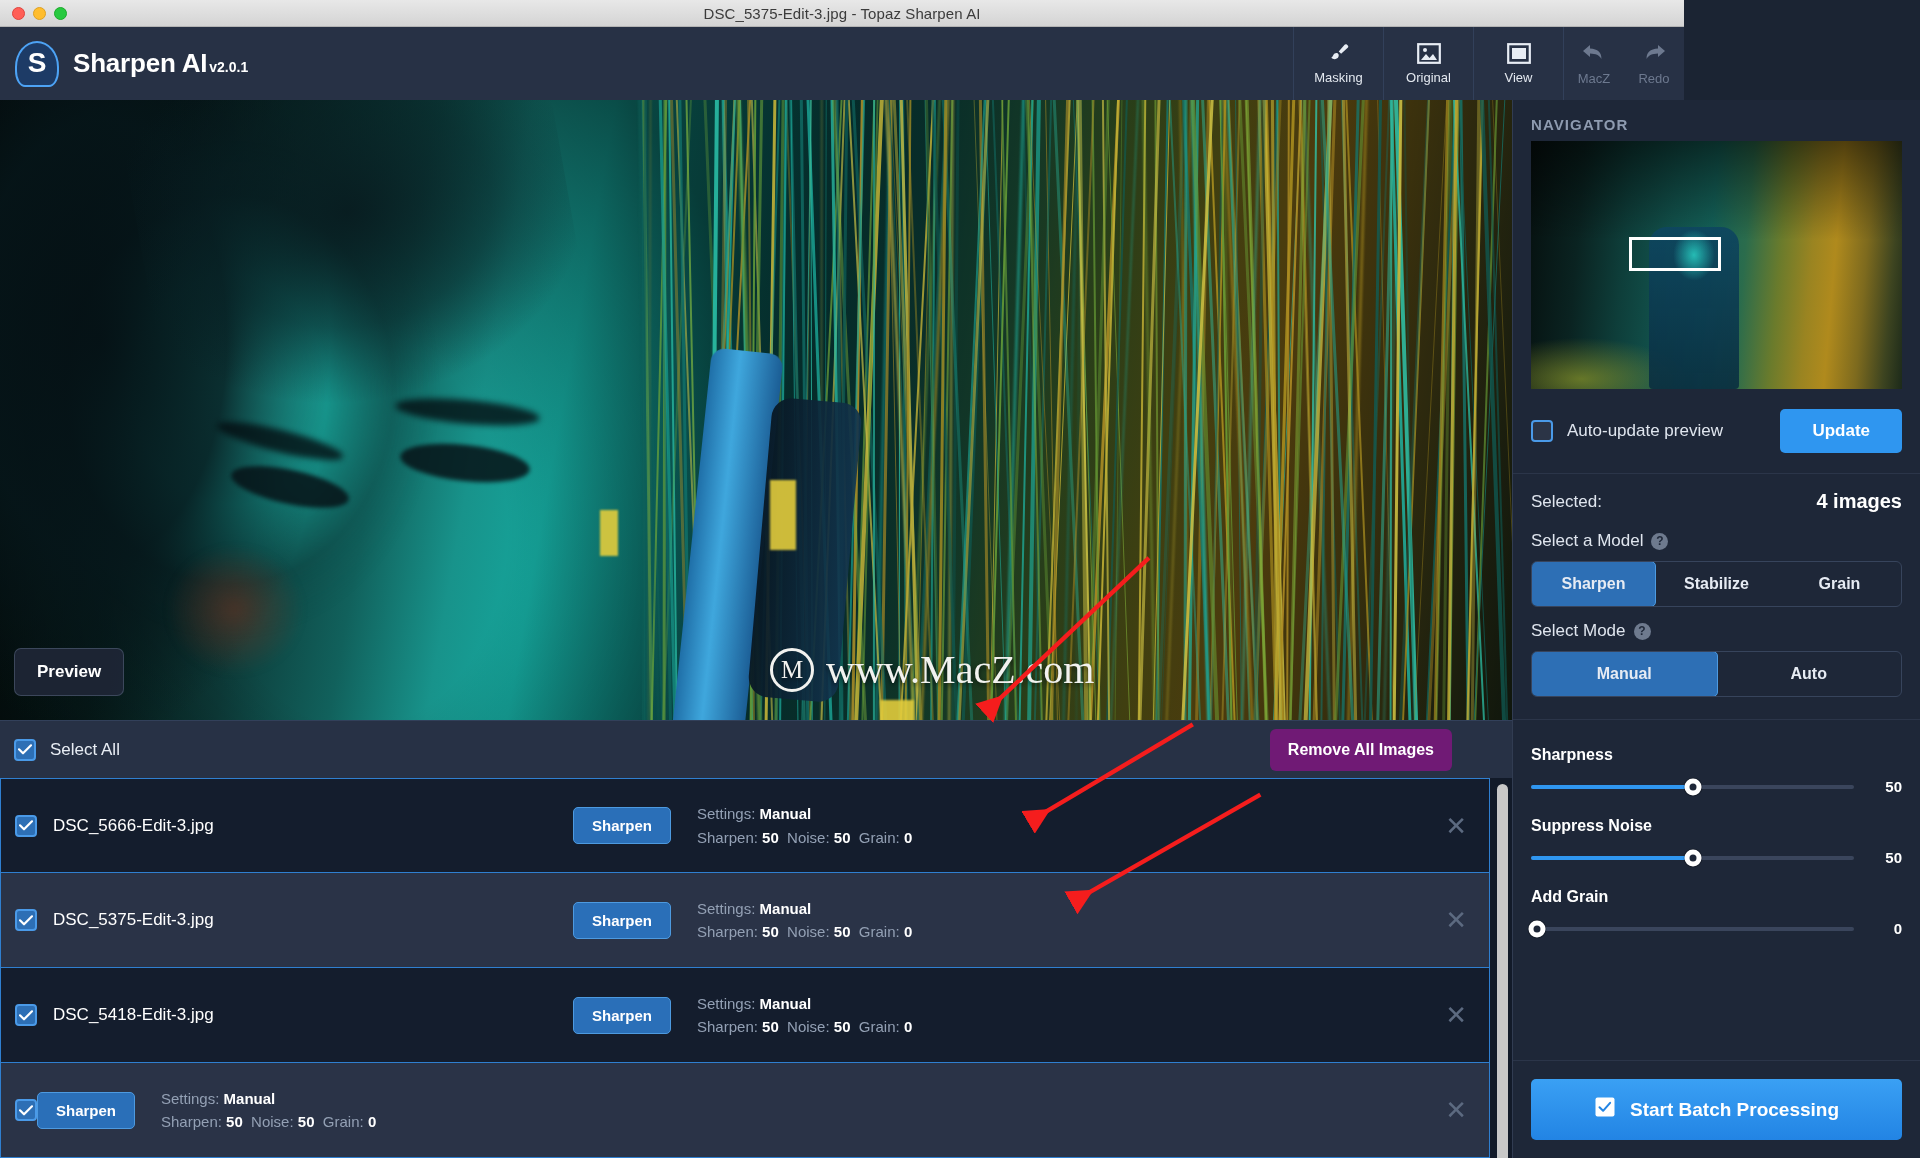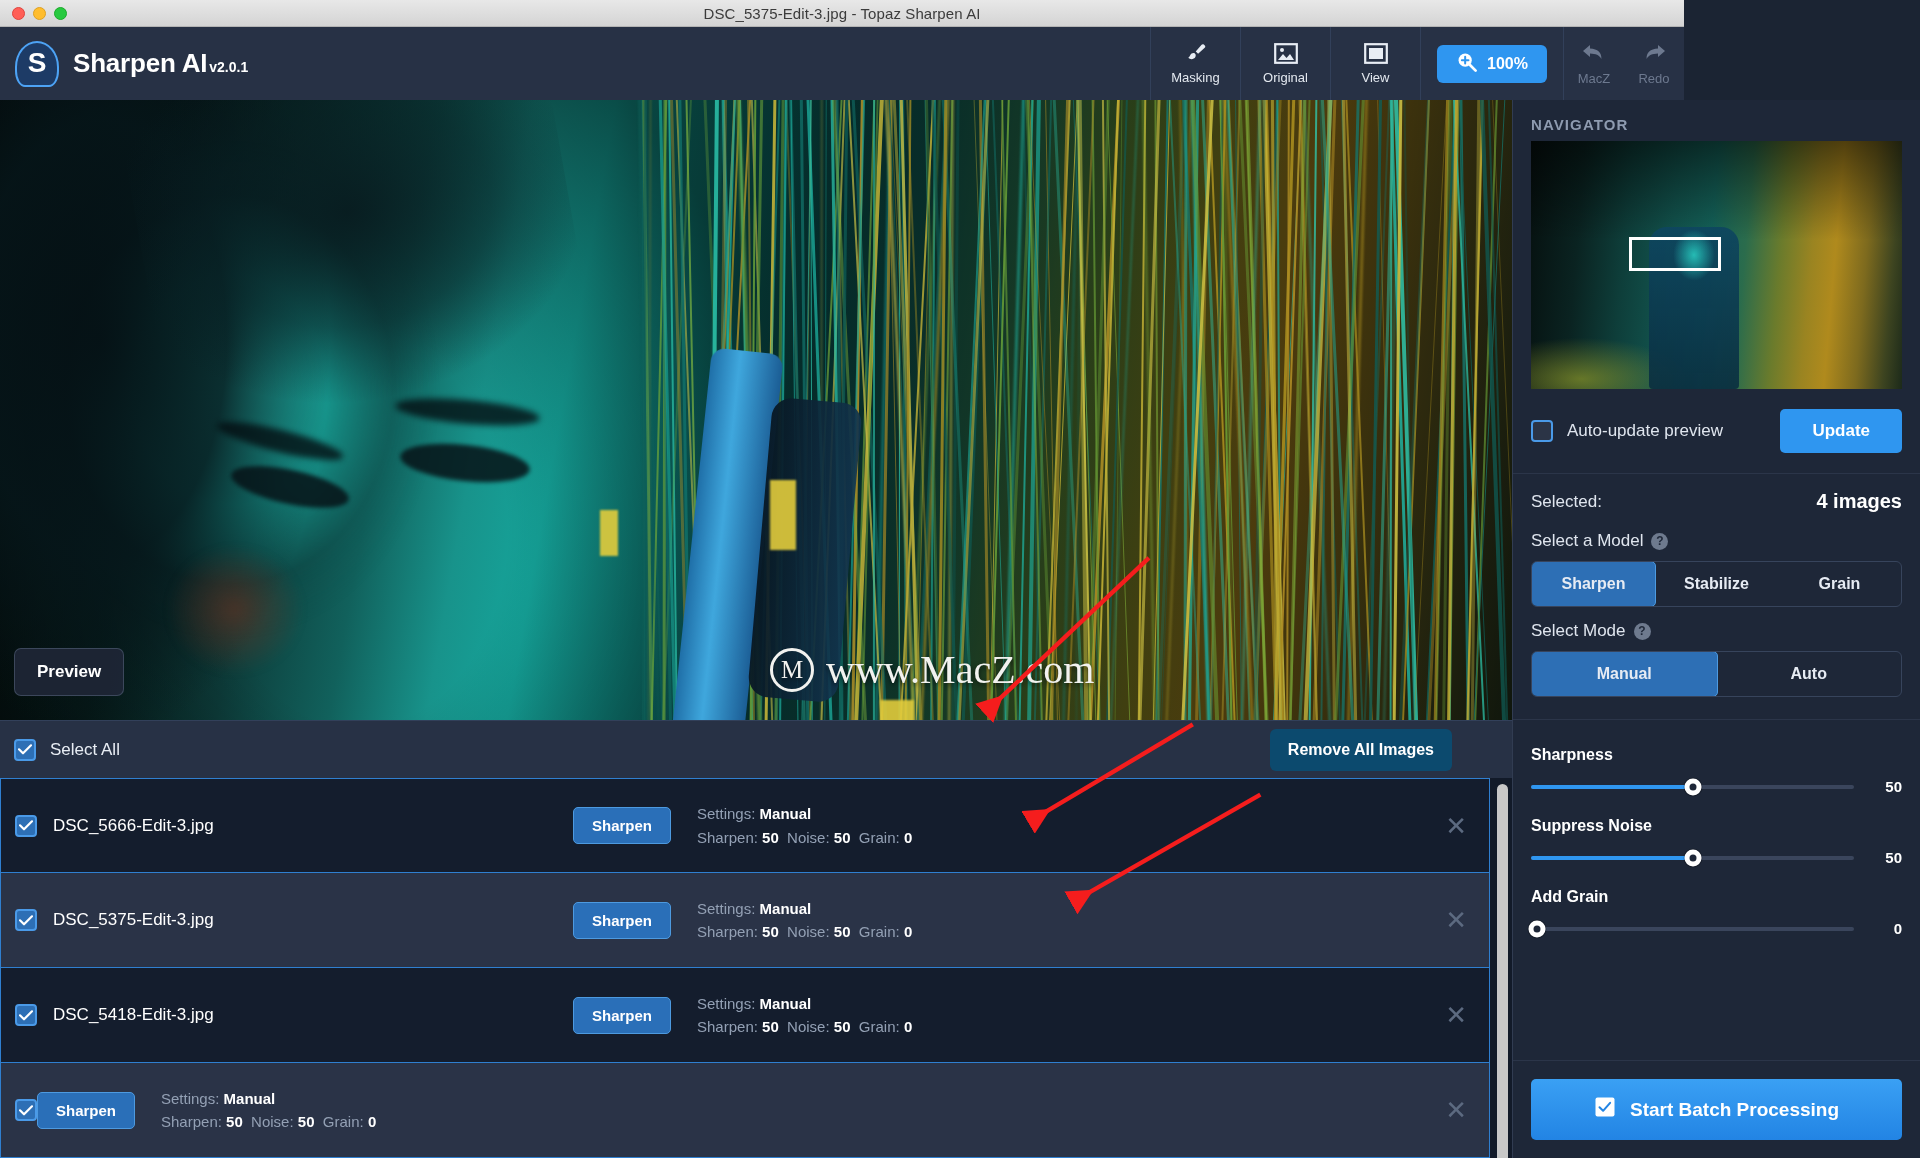--- a/index.html
+++ b/index.html
@@ -183,21 +183,21 @@
     width: 22px; height: 22px; border-radius: 4px;
     border: 2px solid #4a9ae8; background: #2d6fb5;
     display: flex; align-items: center; justify-content: center;
     flex: 0 0 22px; cursor: pointer;
   }
   .chk.empty { background: #2b3446; border-color: #4a9ae8; }
   .chk svg { display:block; }
   .selectbar .lbl { color: #e8edf4; font-size: 17px; margin-left: 14px; }
   .remove-btn {
     margin-left: auto; margin-right: 60px;
-    background: #0c4a6e; color: #ffffff;
+    background: #701a75; color: #ffffff;
     font-size: 16px; font-weight: 700;
     padding: 12px 18px; border-radius: 6px; cursor: pointer;
   }
 
   
   .filelist { flex: 1 1 auto; position: relative; background: #121a29; overflow: hidden; }
   .rows { position:absolute; left:0; top:0; right: 22px; bottom:0; }
   .row {
     height: 95px; display: flex; align-items: center;
     border: 1px solid #2f7fd0; border-top: none;
@@ -385,32 +385,20 @@
       <div class="tool-btn">
         <span class="ico">
           <svg width="24" height="21" viewBox="0 0 24 21">
             <rect x="1.2" y="1.2" width="21.6" height="18.6" fill="none" stroke="#e8edf4" stroke-width="2.2"></rect>
             <rect x="5" y="5" width="14" height="11" fill="#e8edf4"></rect>
           </svg>
         </span>
         <span class="lbl">View</span>
       </div>
 
-      <div class="zoom-wrap">
-        <div class="zoom-pill">
-          <span>
-            <svg width="22" height="22" viewBox="0 0 24 24">
-              <circle cx="10" cy="10" r="7.2" fill="#ffffff"></circle>
-              <path d="M15 15l6.4 6.4" stroke="#ffffff" stroke-width="3" stroke-linecap="round"></path>
-              <path d="M10 6.4v7.2M6.4 10h7.2" stroke="#2f96f0" stroke-width="2.2" stroke-linecap="round"></path>
-            </svg>
-          </span>
-          <span class="pct">100%</span>
-        </div>
-      </div>
 
       <div class="undo-group">
         <div class="undo-btn">
           <span>
             <svg width="26" height="20" viewBox="0 0 26 20" fill="#6d798f">
               <path d="M9 3L2 9l7 6v-3.4c6 .2 9 1.6 11.4 5.4.4-6.6-3.6-10.2-11.4-10.6V3z"></path>
             </svg>
           </span>
           <span class="lbl">MacZ</span>
         </div>

